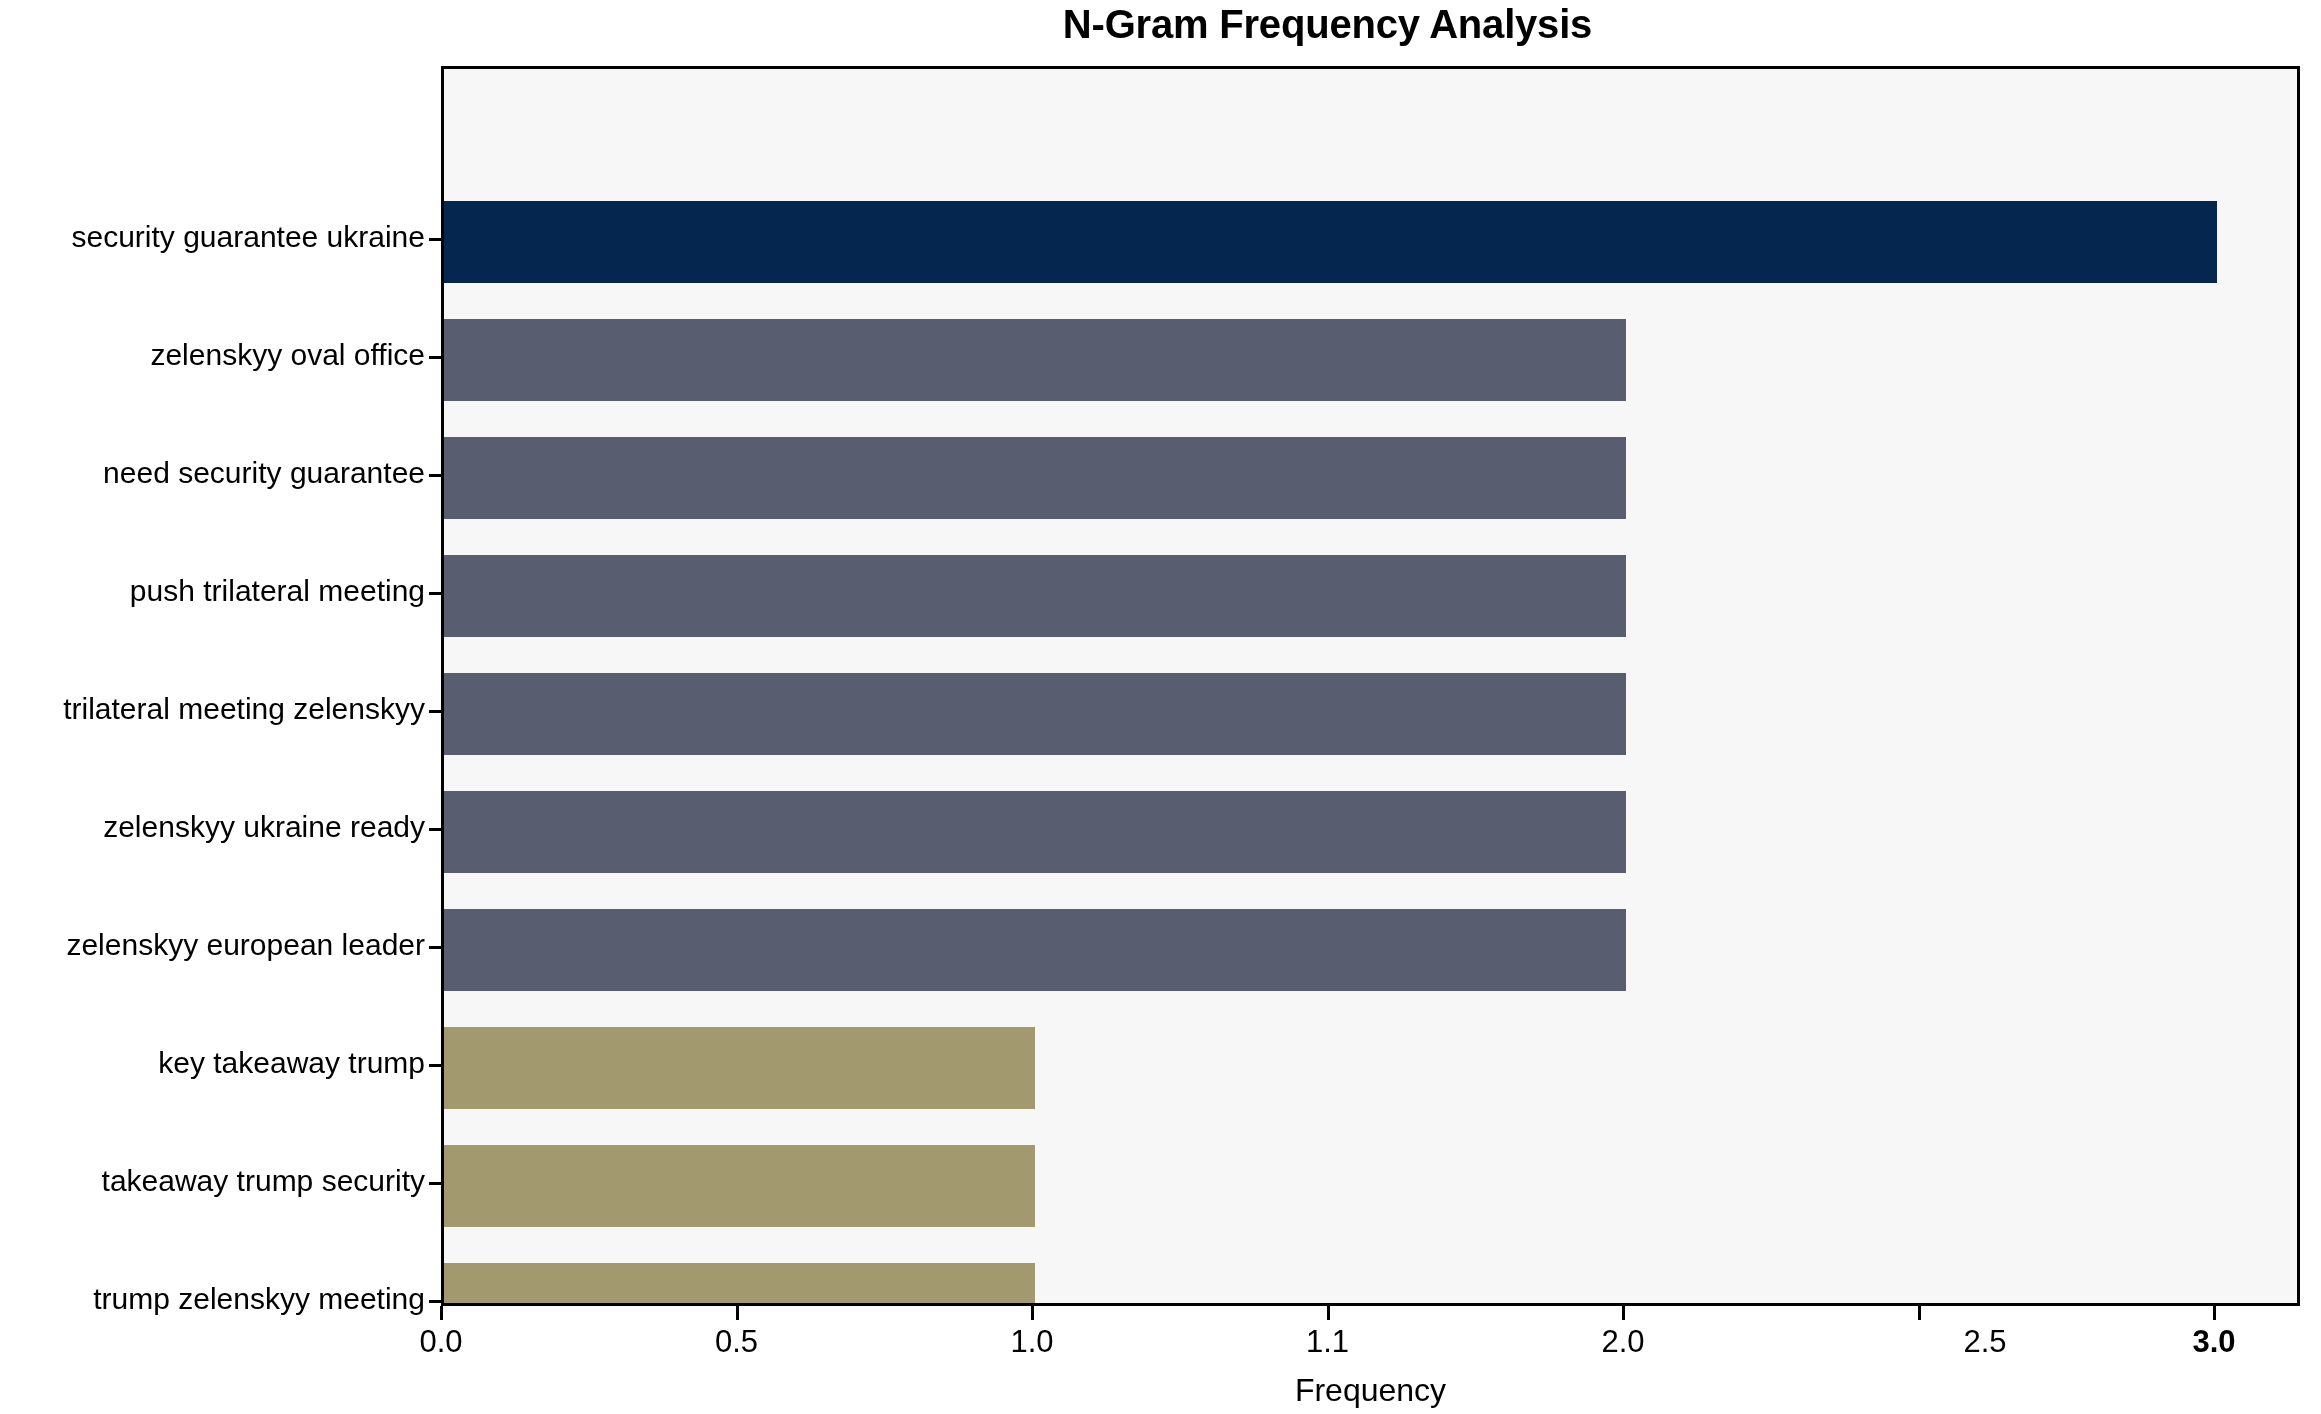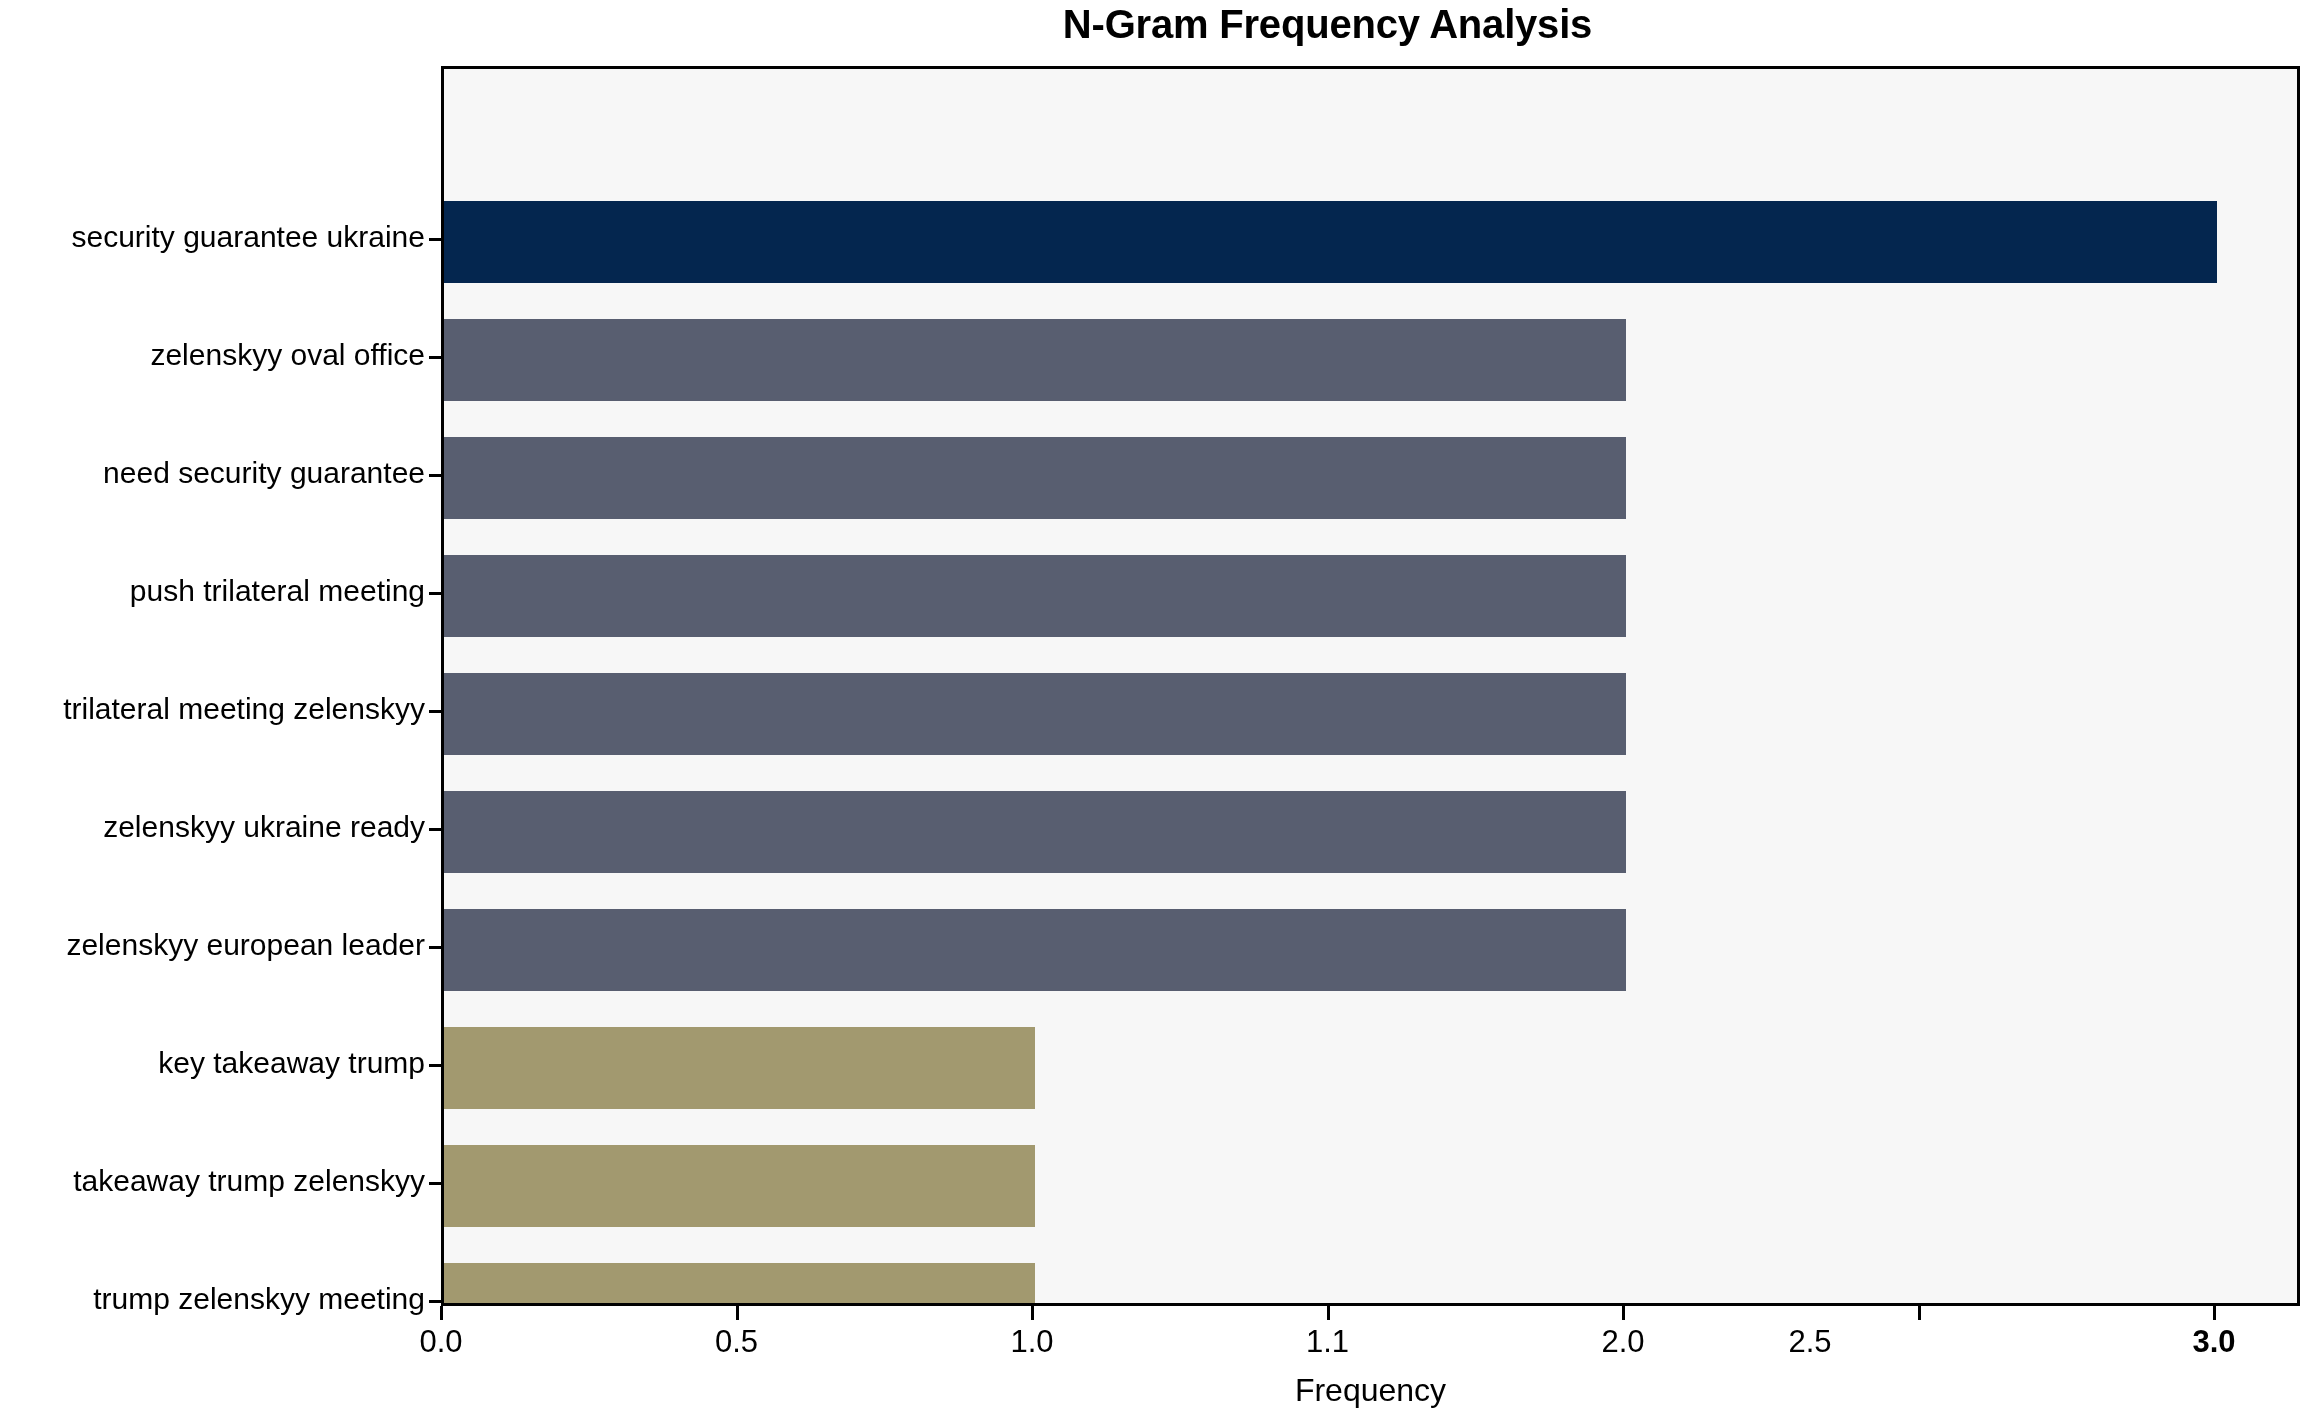--- a/index.html
+++ b/index.html
@@ -166,30 +166,30 @@
     <div class="y-label" style="right: 1896px; top: 576px;">push trilateral meeting</div>
     <div class="y-tick" style="top: 710px;"></div>
     <div class="y-label" style="right: 1896px; top: 694px;">trilateral meeting zelenskyy</div>
     <div class="y-tick" style="top: 828px;"></div>
     <div class="y-label" style="right: 1896px; top: 812px; margin-left: 40px;">zelenskyy ukraine ready</div>
     <div class="y-tick" style="top: 946px;"></div>
     <div class="y-label" style="right: 1896px; top: 930px;">zelenskyy european leader</div>
     <div class="y-tick" style="top: 1064px;"></div>
     <div class="y-label" style="right: 1896px; top: 1048px;">key takeaway trump</div>
     <div class="y-tick" style="top: 1182px;"></div>
-    <div class="y-label" style="right: 1896px; top: 1166px;">takeaway trump zelenskyy</div>
+    <div class="y-label" style="right: 1896px; top: 1166px;">takeaway trump security</div>
     <div class="y-tick" style="top: 1300px;"></div>
     <div class="y-label" style="right: 1896px; top: 1284px;">trump zelenskyy meeting</div>
     <div class="x-tick" style="left: 440px;"></div>
     <div class="x-label" style="left: 381px; width: 120px;">0.0</div>
     <div class="x-tick" style="left: 735.5px;"></div>
     <div class="x-label" style="left: 676.5px; width: 120px;">0.5</div>
     <div class="x-tick" style="left: 1031px;"></div>
     <div class="x-label" style="left: 972px; width: 120px;">1.0</div>
     <div class="x-tick" style="left: 1326.5px;"></div>
     <div class="x-label" style="left: 1267.5px; width: 120px;">1.1</div>
     <div class="x-tick" style="left: 1622px;"></div>
     <div class="x-label" style="left: 1563px; width: 120px;">2.0</div>
     <div class="x-tick" style="left: 1917.5px;"></div>
-    <div class="x-label" style="left: 1750px; width: 120px;">2.5</div>
+    <div class="x-label" style="left: 1925px; width: 120px;">2.5</div>
     <div class="x-tick" style="left: 2213px;"></div>
     <div class="x-label" style="left: 2154px; width: 120px; font-weight: bold;">3.0</div>
   </div>
 
 </body></html>

